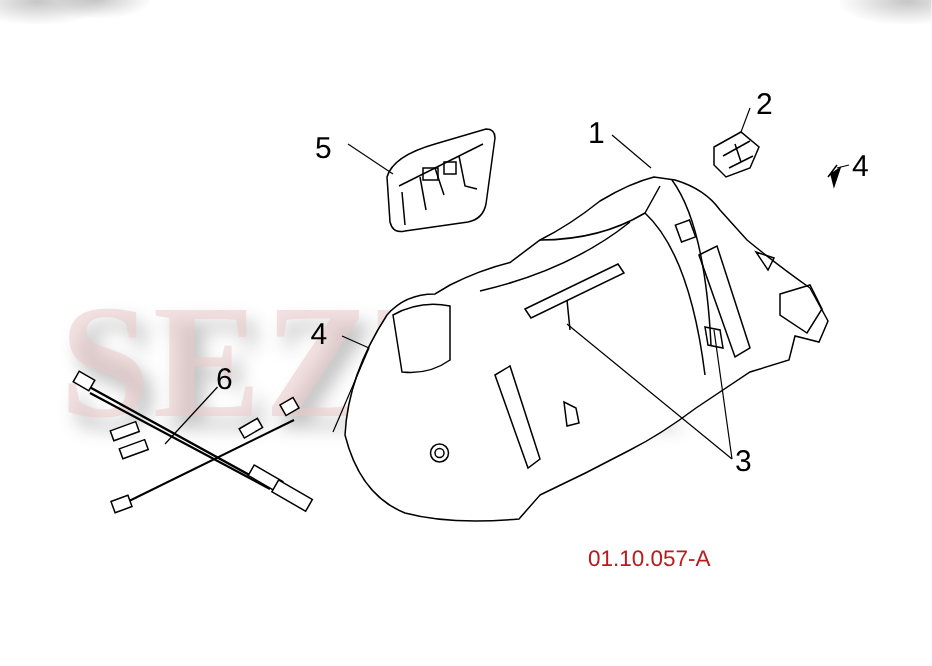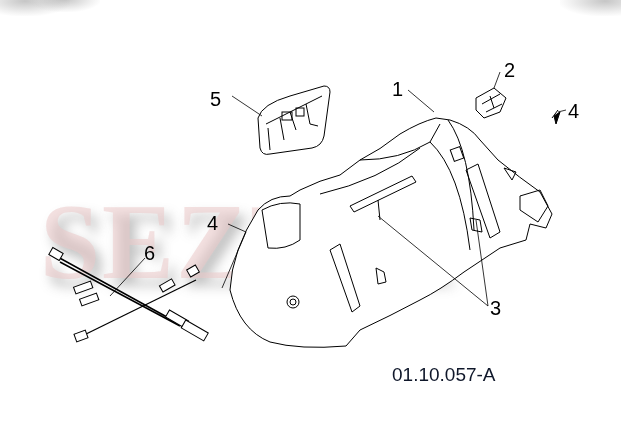--- a/index.html
+++ b/index.html
@@ -1,21 +1,21 @@
 <!DOCTYPE html>
 <html><head>
 <meta charset="utf-8">
 <style>
   html, body { margin:0; padding:0; background:#ffffff; }
   body { width:621px; height:444px; position:relative; overflow:hidden; font-family:"Liberation Sans", sans-serif; }
   .shadow-blob { position:absolute; background:radial-gradient(ellipse at center, rgba(150,150,150,0.55) 0%, rgba(200,200,200,0.25) 55%, rgba(255,255,255,0) 75%); }
   .watermark { position:absolute; left:40px; top:188px; font-family:"Liberation Serif", serif; font-weight:bold; font-size:108px; letter-spacing:2px; color:rgba(235,200,200,0.55); text-shadow:6px 8px 12px rgba(120,120,120,0.45); line-height:1; white-space:nowrap; }
   svg.diagram { position:absolute; left:0; top:0; }
   .callout { position:absolute; font-size:20px; color:#000; line-height:1; }
-  .code { position:absolute; left:392px; top:364px; font-size:19px; color:#0f172a;text-align:right; }
+  .code { position:absolute; left:392px; top:364px; font-size:15px; color:#b91c1c;text-align:right; }
 </style>
 </head>
 <body>
 
 <div class="shadow-blob" style="left:-20px;top:-14px;width:90px;height:30px;"></div>
 <div class="shadow-blob" style="left:30px;top:-14px;width:70px;height:26px;"></div>
 <div class="shadow-blob" style="left:560px;top:-14px;width:90px;height:30px;"></div>
 
 <div class="watermark">SEZTOP</div>
 

